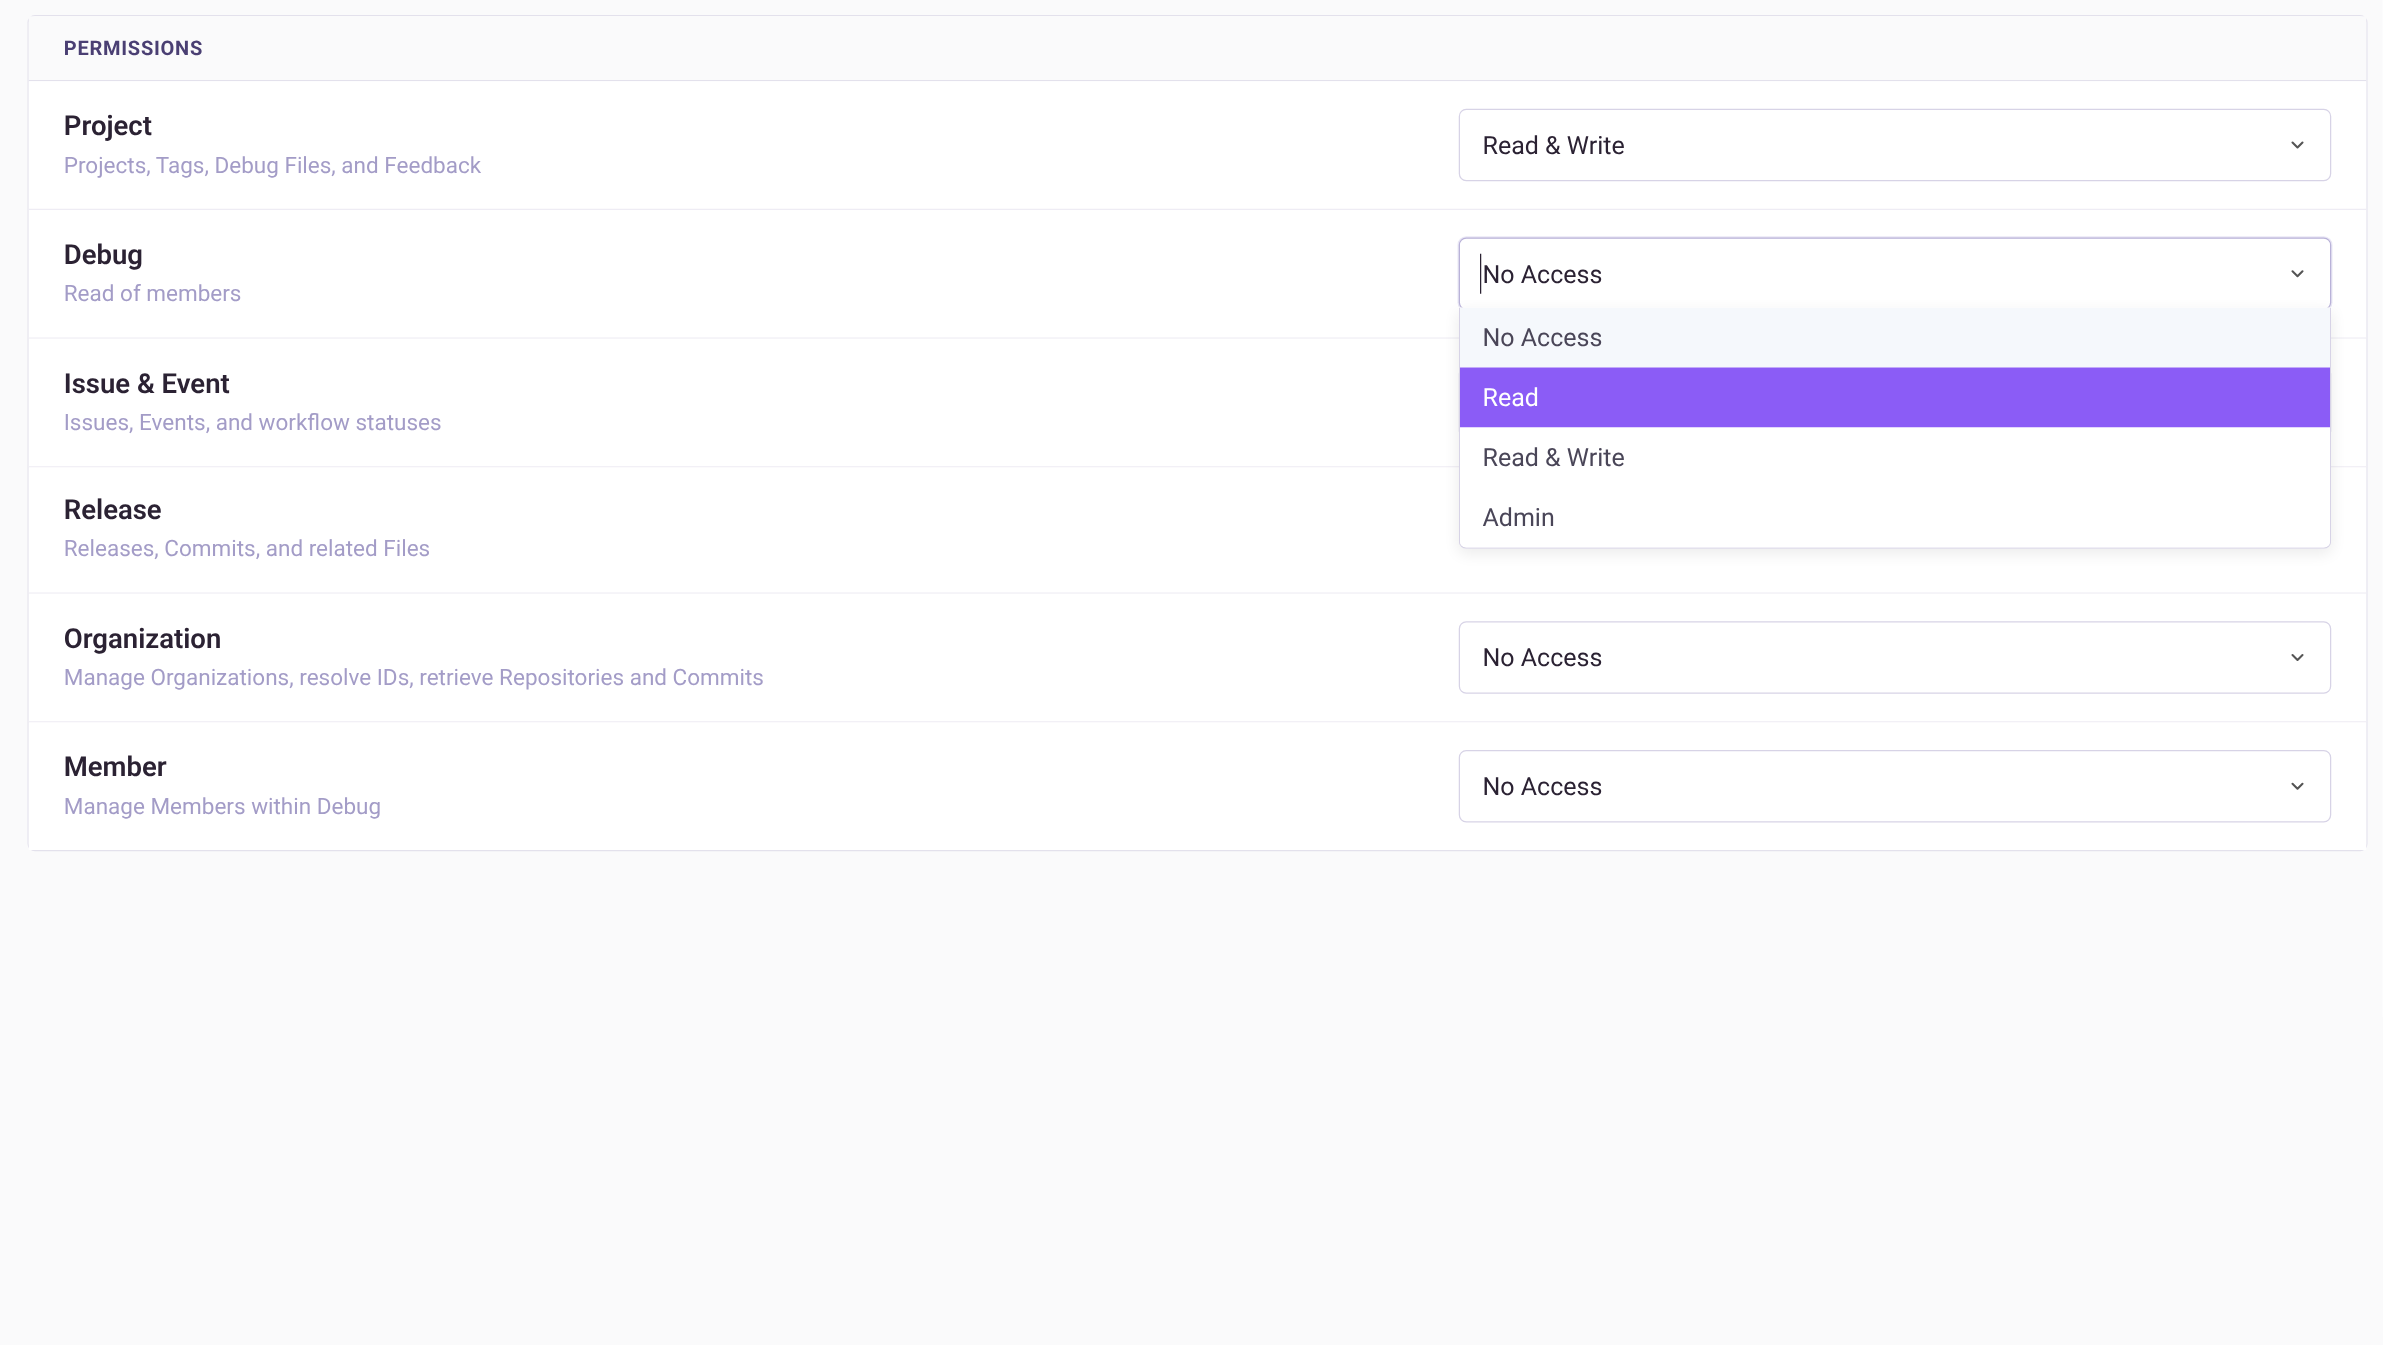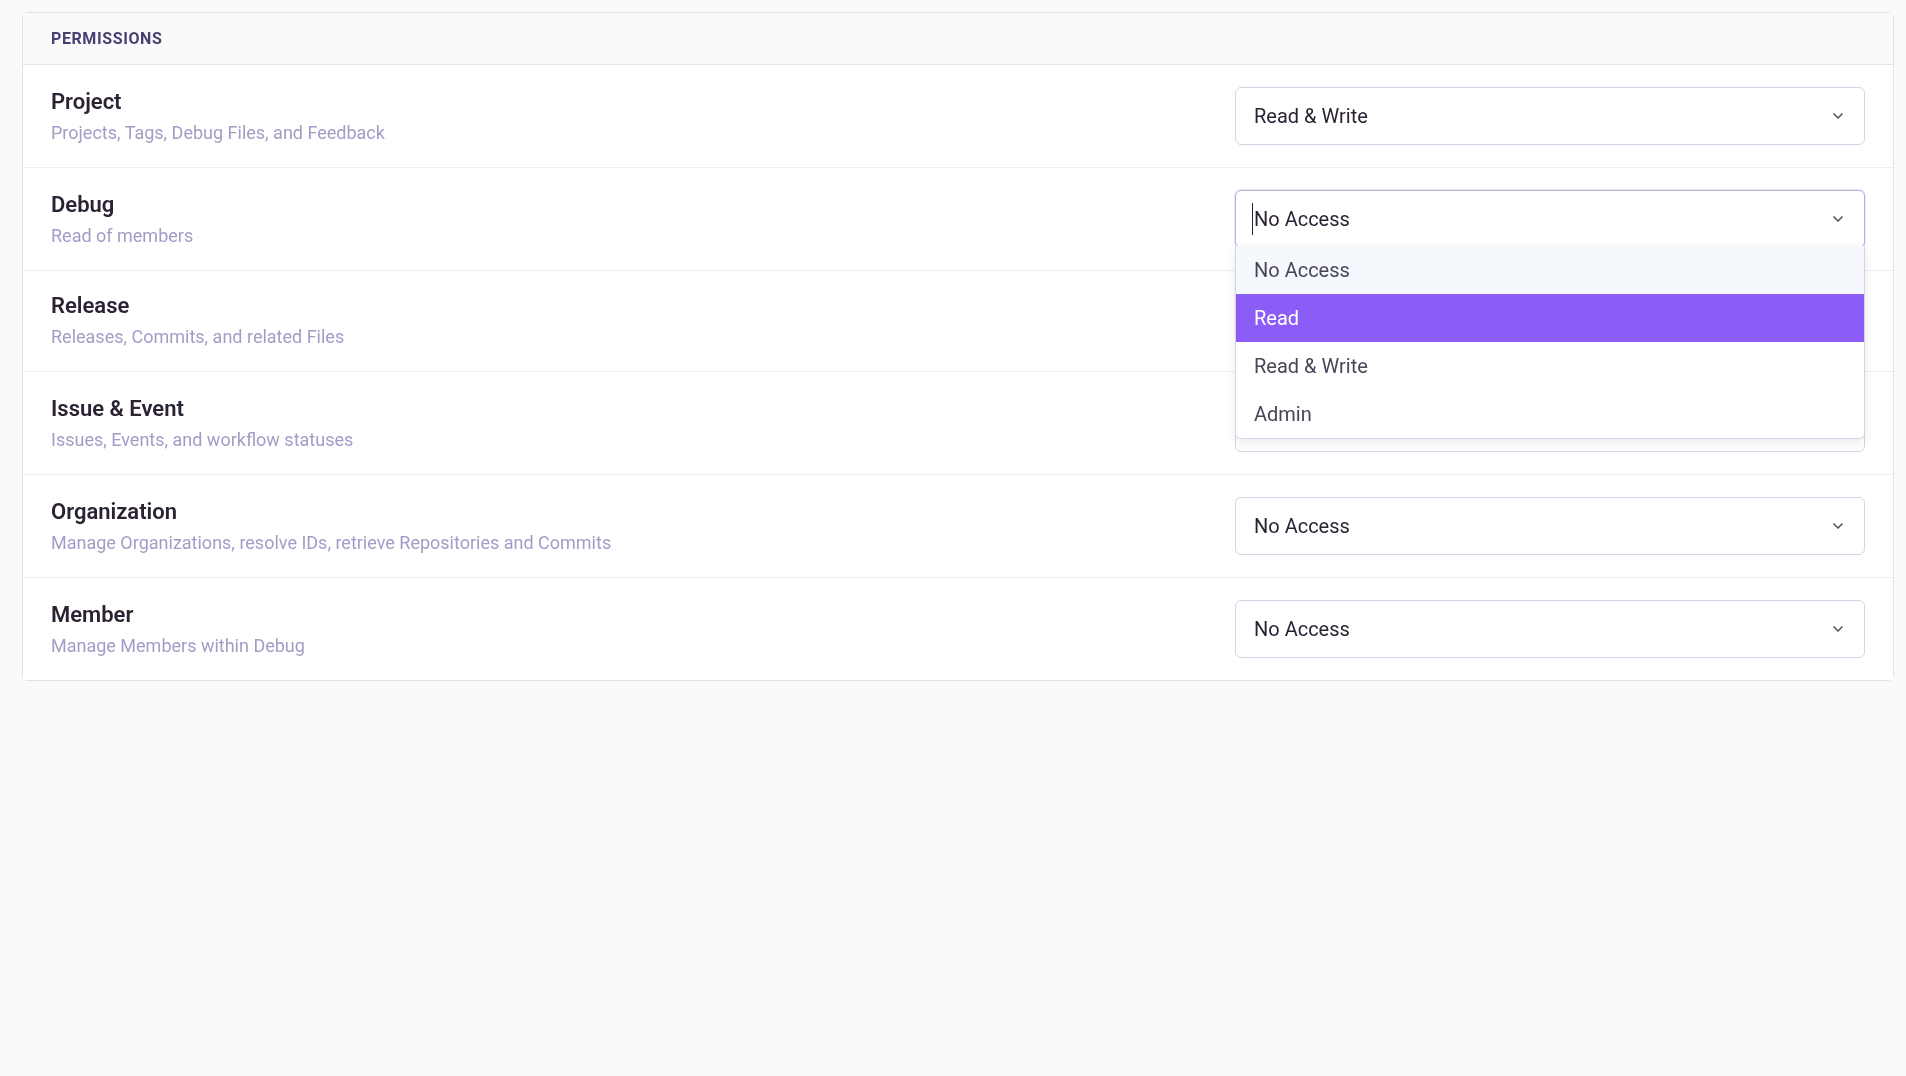--- a/index.html
+++ b/index.html
@@ -51,21 +51,21 @@
       font-weight: 600;
       color: #2b2233;
       margin-bottom: 6px;
     }
     .row-desc {
       font-size: 18px;
       color: #a39cc7;
       line-height: 1.4;
     }
     .row-right {
-      width: 630px;
+      width: 698px;
       flex-shrink: 0;
       position: relative;
     }
     .select {
       width: 100%;
       height: 58px;
       border: 1px solid #d7d3e6;
       border-radius: 6px;
       background: #ffffff;
       padding: 0 48px 0 18px;
@@ -175,47 +175,47 @@
         <div class="dropdown-option hovered">No Access</div>
         <div class="dropdown-option highlighted">Read</div>
         <div class="dropdown-option">Read &amp; Write</div>
         <div class="dropdown-option">Admin</div>
       </div>
     </div>
   </div>
 
   <div class="row">
     <div class="row-left">
+      <div class="row-title">Issue &amp; Event</div>
+      <div class="row-desc">Issues, Events, and workflow statuses</div>
+    </div>
+    <div class="row-right">
+      <div class="select">
+        <span class="select-text">No Access</span>
+        <span class="chevron">
+          <svg viewBox="0 0 24 24" fill="none" stroke="#555" stroke-width="2.5" stroke-linecap="round" stroke-linejoin="round">
+              <polyline points="6 9 12 15 18 9"></polyline>
+            </svg>
+        </span>
+      </div>
+    </div>
+  </div>
+
+  <div class="row">
+    <div class="row-left">
       <div class="row-title">Release</div>
       <div class="row-desc">Releases, Commits, and related Files</div>
     </div>
     <div class="row-right">
       
     </div>
   </div>
 
   <div class="row">
     <div class="row-left">
-      <div class="row-title">Issue &amp; Event</div>
-      <div class="row-desc">Issues, Events, and workflow statuses</div>
-    </div>
-    <div class="row-right">
-      <div class="select">
-        <span class="select-text">No Access</span>
-        <span class="chevron">
-          <svg viewBox="0 0 24 24" fill="none" stroke="#555" stroke-width="2.5" stroke-linecap="round" stroke-linejoin="round">
-              <polyline points="6 9 12 15 18 9"></polyline>
-            </svg>
-        </span>
-      </div>
-    </div>
-  </div>
-
-  <div class="row">
-    <div class="row-left">
       <div class="row-title">Organization</div>
       <div class="row-desc">Manage Organizations, resolve IDs, retrieve Repositories and Commits</div>
     </div>
     <div class="row-right">
       <div class="select">
         <span class="select-text">No Access</span>
         <span class="chevron">
           <svg viewBox="0 0 24 24" fill="none" stroke="#555" stroke-width="2.5" stroke-linecap="round" stroke-linejoin="round">
               <polyline points="6 9 12 15 18 9"></polyline>
             </svg>

